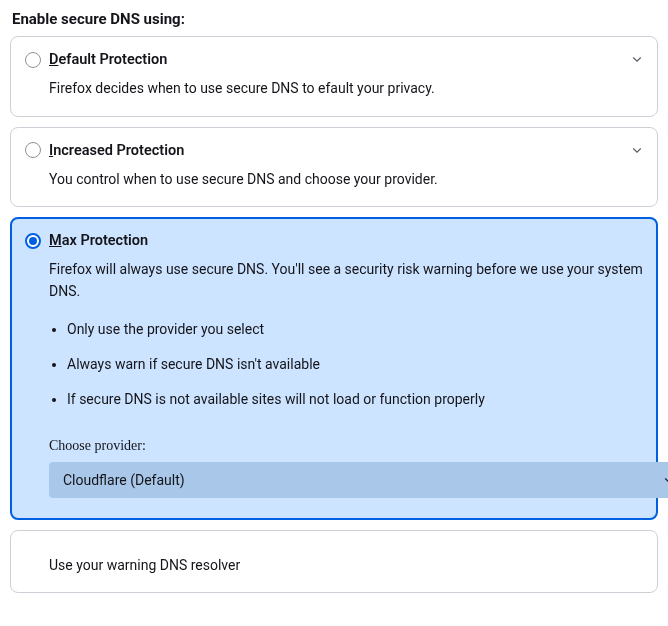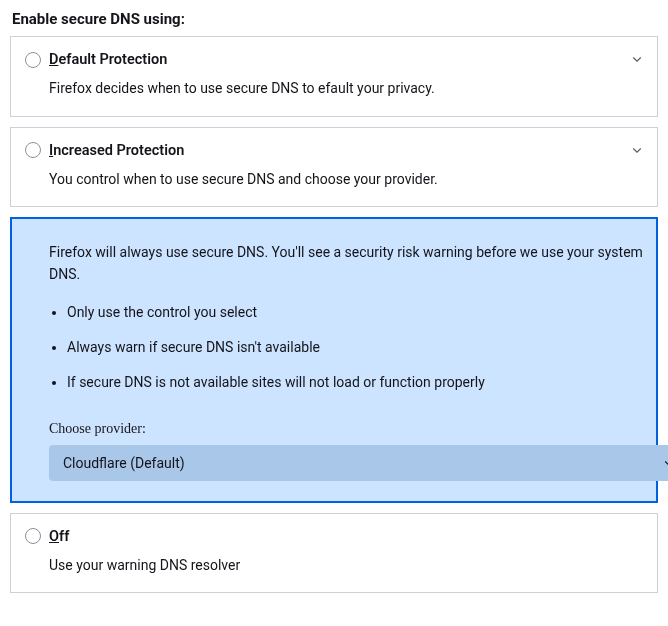--- a/index.html
+++ b/index.html
@@ -16,21 +16,21 @@
       width: 668px;
     }
     .section-heading {
       font-weight: 700;
       font-size: 15px;
       margin-bottom: 8px;
       margin-left: 2px;
     }
     .option-card {
       border: 1px solid #cfcfd8;
-      border-radius: 0;
+      border-radius: 8px;
       padding: 14px 14px 16px 14px;
       margin-bottom: 10px;
       position: relative;
       background: #fff;
     }
     .option-card.selected {
       border: 2px solid #0060df;
       background: #cce4ff;
       padding: 13px 13px 20px 13px;
     }
@@ -157,38 +157,38 @@
   </div>
   <span class="chevron">
     <svg viewBox="0 0 16 16" fill="none" stroke="currentColor" stroke-width="1.6">
         <path d="M3 6l5 5 5-5"></path>
       </svg>
   </span>
   <div class="option-desc">You control when to use secure DNS and choose your provider.</div>
 </div>
 
 <div class="option-card selected">
+  <div class="option-header">
+    <span class="radio checked"></span>
+    <span class="option-title"><span class="ul">M</span><span>ax Protection</span></span>
+  </div>
   <div class="option-desc">Firefox will always use secure DNS. You'll see a security risk warning before we use your system DNS.</div>
   <ul class="option-bullets">
-    <li>Only use the control you select</li>
+    <li>Only use the provider you select</li>
     <li>Always warn if secure DNS isn't available</li>
     <li>If secure DNS is not available sites will not load or function properly</li>
   </ul>
   <div class="provider-section">
     <div class="provider-label">Choose provider:</div>
     <div class="provider-select">
       <span>Cloudflare (Default)</span>
       <span class="sel-chevron">
         <svg viewBox="0 0 16 16" fill="none" stroke="currentColor" stroke-width="1.6">
             <path d="M3 6l5 5 5-5"></path>
           </svg>
       </span>
     </div>
   </div>
 </div>
 
 <div class="option-card">
-  <div class="option-header">
-    <span class="radio"></span>
-    <span class="option-title"><span class="ul">O</span><span>ff</span></span>
-  </div>
   <div class="option-desc">Use your warning DNS resolver</div>
 </div>
 
 </body></html>

